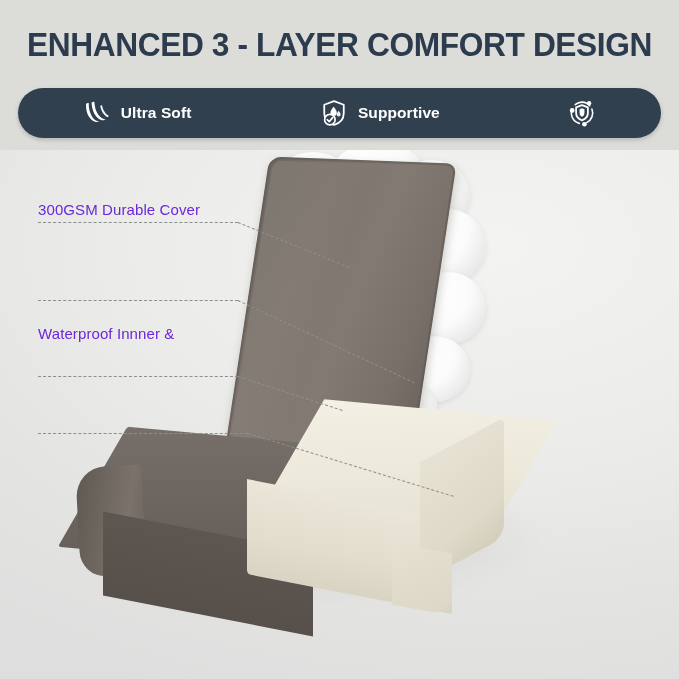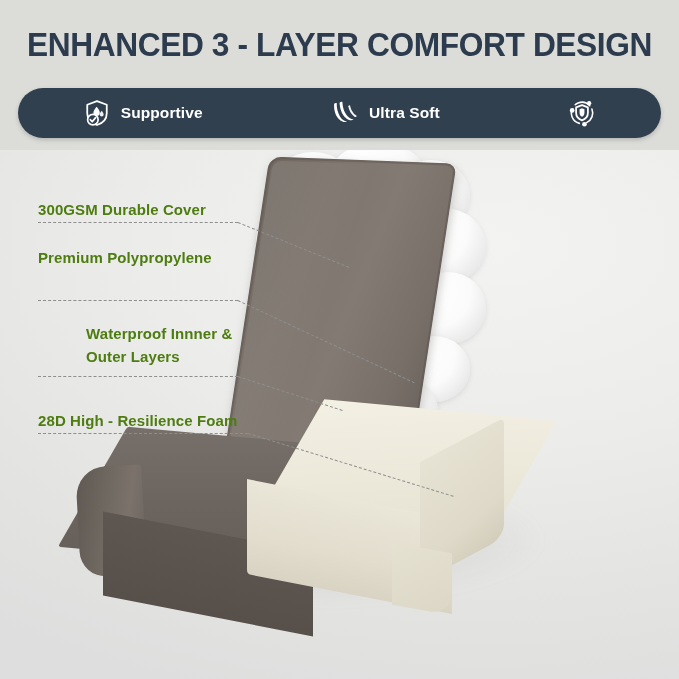--- a/index.html
+++ b/index.html
@@ -197,23 +197,23 @@
     width: 60px;
     height: 62px;
     background: linear-gradient(150deg, #e6e2d2 0%, #dbd6c5 100%);
     border-radius: 0 0 22px 0;
     transform: skewY(10deg);
   }
 
   
   .callout {
     position: absolute;
-    color: #4d7c0f;
+    color: #6d28d9;
     font-size: 15px;
-    font-weight: 700;
+    font-weight: 400;
     letter-spacing: 0.1px;
     white-space: nowrap;
     line-height: 1.55;
   }
   .callout-line {
     position: absolute;
     height: 0;
     border-top: 1px dashed #8e8e8e;
   }
   .leader {
@@ -224,49 +224,49 @@
   }
 </style>
 </head>
 <body>
 
 <div id="page">
 
   <div id="title">ENHANCED 3 - LAYER COMFORT DESIGN</div>
 
   <div id="feature-bar">
-
-    <div class="feature-item">
-      <span class="feature-icon">
-        <svg viewBox="0 0 32 32" width="30" height="30" aria-hidden="true">
-          <path d="M16 3.4 L26.4 7.2 V16.2 C26.4 22.6 21.8 26.9 16 28.8 C10.2 26.9 5.6 22.6 5.6 16.2 V7.2 Z" fill="none" stroke="#ffffff" stroke-width="1.9" stroke-linejoin="round"></path>
-          <path d="M15.6 9.4 C15.6 9.4 12.2 13.3 12.2 15.6 a3.4 3.4 0 0 0 6.8 0 C19 13.3 15.6 9.4 15.6 9.4 Z" fill="#ffffff"></path>
-          <path d="M21 13.6 C21 13.6 18.9 16.1 18.9 17.5 a2.1 2.1 0 0 0 4.2 0 C23.1 16.1 21 13.6 21 13.6 Z" fill="#ffffff" opacity="0.92"></path>
-          <circle cx="11.6" cy="23.1" r="5.6" fill="#31404f" stroke="#ffffff" stroke-width="1.8"></circle>
-          <path d="M8.9 23.2 L10.9 25.3 L14.5 20.9" fill="none" stroke="#ffffff" stroke-width="1.9" stroke-linecap="round" stroke-linejoin="round"></path>
-        </svg>
-      </span>
-      <span class="feature-label">Supportive</span>
-    </div>
 
     <div class="feature-item">
       <span class="feature-icon">
         <svg viewBox="0 0 32 32" width="30" height="30" aria-hidden="true">
           <path d="M4.4 6.2 C4.0 12.6 5.6 18.6 9.4 22.4 C12.6 25.6 16.0 26.4 18.2 25.2
                    C15.2 24.6 12.4 22.6 10.6 19.6 C8.2 15.6 7.0 10.8 7.2 5.4
                    C6.2 5.0 5.2 5.4 4.4 6.2 Z" fill="#ffffff"></path>
           <path d="M10.2 5.0 C10.6 11.6 12.6 17.4 16.6 21.0 C19.8 23.9 23.2 24.4 25.2 23.0
                    C22.2 22.6 19.4 20.8 17.4 17.9 C14.8 14.1 13.4 9.4 13.2 4.2
                    C12.2 3.9 11.0 4.2 10.2 5.0 Z" fill="#ffffff"></path>
           <path d="M19.4 8.6 C20.4 13.6 22.6 17.4 25.8 19.6 C27.6 20.8 28.6 20.2 28.2 18.6
                    C26.4 17.8 24.6 16.0 23.4 13.6 C22.3 11.5 21.7 9.8 21.4 7.6
                    C20.6 7.6 19.8 8.0 19.4 8.6 Z" fill="#ffffff" opacity="0.95"></path>
         </svg>
       </span>
       <span class="feature-label">Ultra Soft</span>
+    </div>
+
+    <div class="feature-item">
+      <span class="feature-icon">
+        <svg viewBox="0 0 32 32" width="30" height="30" aria-hidden="true">
+          <path d="M16 3.4 L26.4 7.2 V16.2 C26.4 22.6 21.8 26.9 16 28.8 C10.2 26.9 5.6 22.6 5.6 16.2 V7.2 Z" fill="none" stroke="#ffffff" stroke-width="1.9" stroke-linejoin="round"></path>
+          <path d="M15.6 9.4 C15.6 9.4 12.2 13.3 12.2 15.6 a3.4 3.4 0 0 0 6.8 0 C19 13.3 15.6 9.4 15.6 9.4 Z" fill="#ffffff"></path>
+          <path d="M21 13.6 C21 13.6 18.9 16.1 18.9 17.5 a2.1 2.1 0 0 0 4.2 0 C23.1 16.1 21 13.6 21 13.6 Z" fill="#ffffff" opacity="0.92"></path>
+          <circle cx="11.6" cy="23.1" r="5.6" fill="#31404f" stroke="#ffffff" stroke-width="1.8"></circle>
+          <path d="M8.9 23.2 L10.9 25.3 L14.5 20.9" fill="none" stroke="#ffffff" stroke-width="1.9" stroke-linecap="round" stroke-linejoin="round"></path>
+        </svg>
+      </span>
+      <span class="feature-label">Supportive</span>
     </div>
 
     <div class="feature-item">
       <span class="feature-icon">
         <svg viewBox="0 0 32 32" width="30" height="30" aria-hidden="true">
           <circle cx="16" cy="16" r="11.4" fill="none" stroke="#ffffff" stroke-width="1.7" stroke-linecap="round" stroke-dasharray="17 8 17 8" transform="rotate(-22 16 16)"></circle>
           <path d="M16 7.6 L22.3 10.0 V15.7 C22.3 19.7 19.6 22.5 16 23.8
                    C12.4 22.5 9.7 19.7 9.7 15.7 V10.0 Z" fill="none" stroke="#ffffff" stroke-width="1.9" stroke-linejoin="round"></path>
           <path d="M16 11.0 L18.6 12.0 V15.6 C18.6 17.9 17.3 19.4 16 20.1
                    C14.7 19.4 13.4 17.9 13.4 15.6 V12.0 Z" fill="#ffffff"></path>
@@ -312,31 +312,26 @@
     <div id="seat-foam-corner"></div>
   </div>
 
   <div class="callout" style="left:38px; top:198px;">
     <span>300GSM Durable Cover</span>
   </div>
   <div class="callout-line" style="left:38px; top:222px; width:200px;"></div>
   <div class="leader" style="left:238px; top:222px; width:120px; transform:rotate(22deg);"></div>
 
   <div class="callout" style="left:38px; top:246px;">
-    <div>Premium Polypropylene</div>
   </div>
   <div class="callout-line" style="left:38px; top:300px; width:200px;"></div>
   <div class="leader" style="left:238px; top:300px; width:195px; transform:rotate(25deg);"></div>
 
-  <div class="callout" style="left:38px; top:322px;margin-left:48px;">
+  <div class="callout" style="left:38px; top:322px;">
     <div>Waterproof Innner &amp;</div>
-    <div>Outer Layers</div>
   </div>
   <div class="callout-line" style="left:38px; top:376px; width:200px;"></div>
   <div class="leader" style="left:238px; top:376px; width:110px; transform:rotate(18deg);"></div>
 
-  <div class="callout" style="left:38px; top:409px;">
-    <span>28D High - Resilience Foam</span>
-  </div>
   <div class="callout-line" style="left:38px; top:433px; width:210px;"></div>
   <div class="leader" style="left:248px; top:433px; width:215px; transform:rotate(17deg);"></div>
 
 </div>
 
 </body></html>

